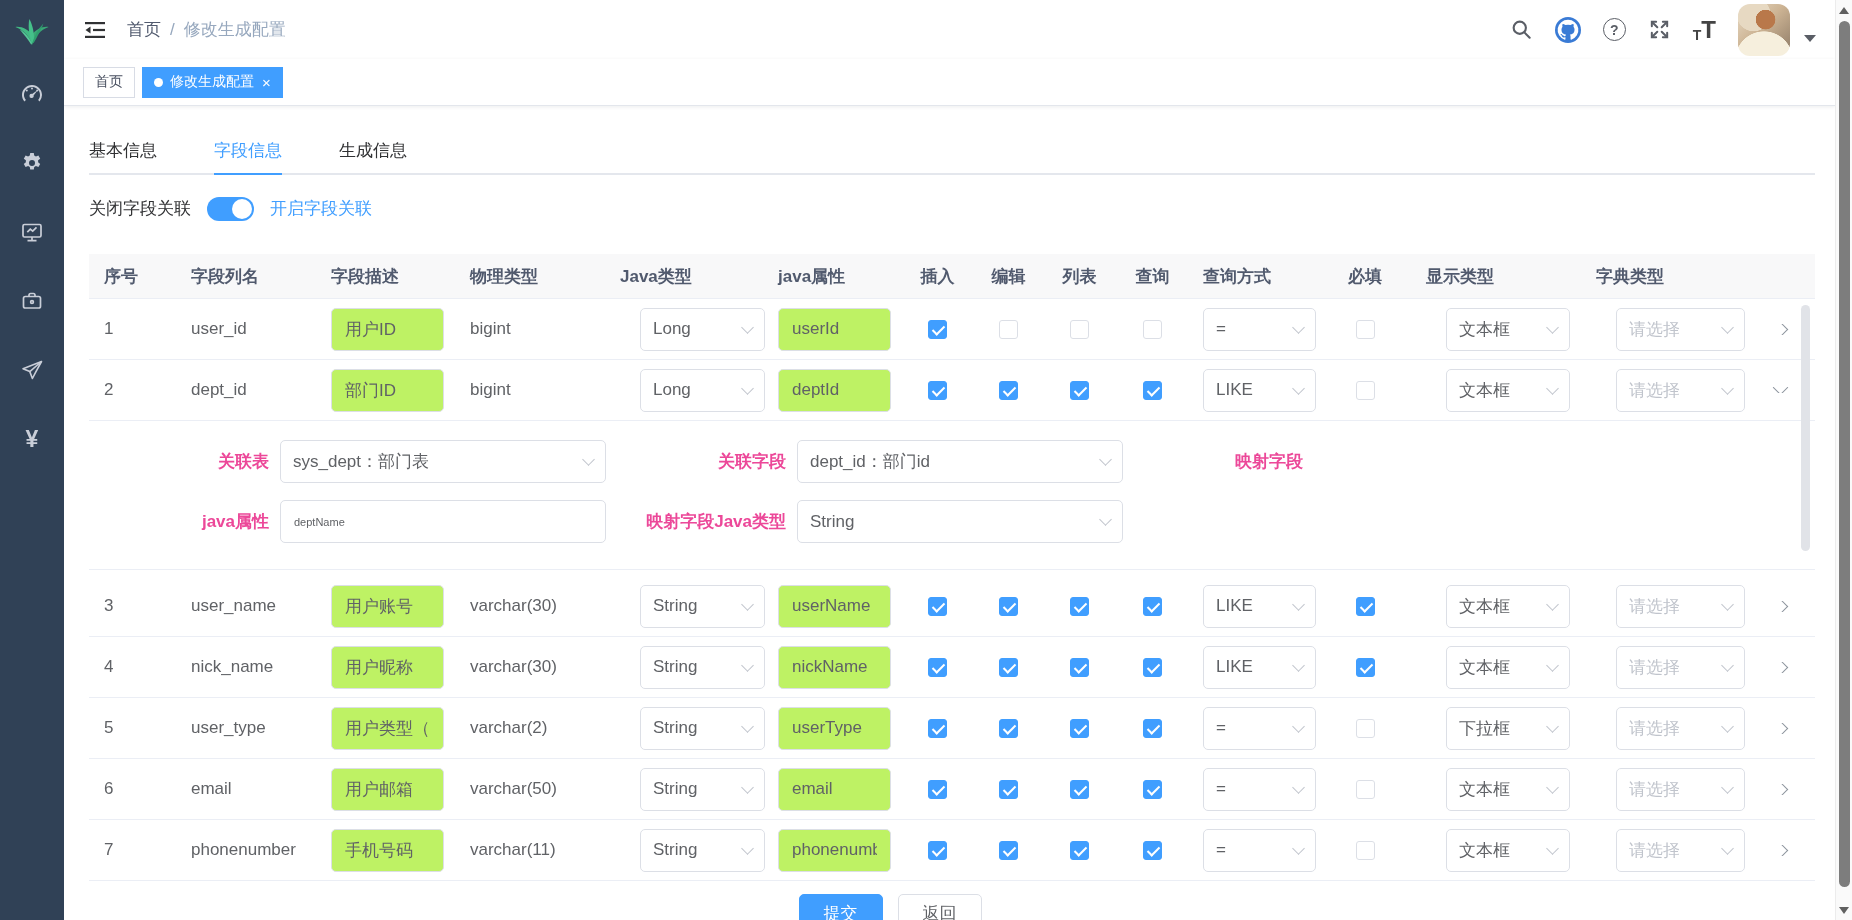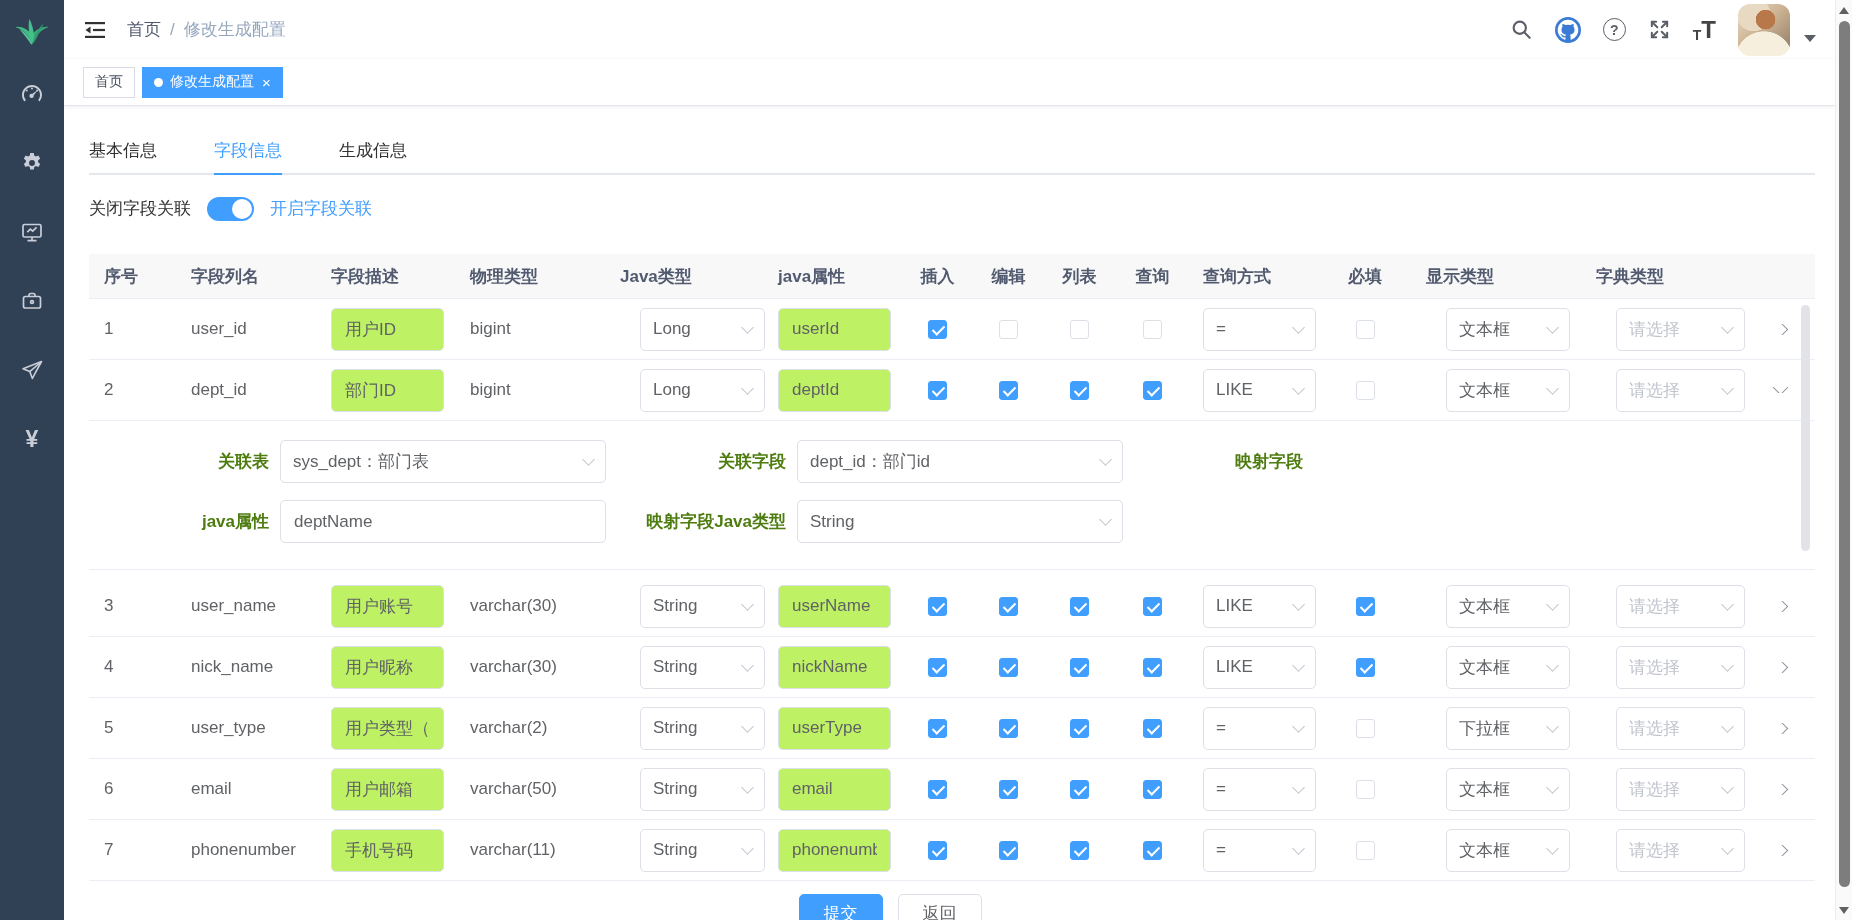--- a/index.html
+++ b/index.html
@@ -97,24 +97,24 @@
     border-right:2px solid #fff; border-bottom:2px solid #fff; transform:rotate(45deg); }
 
   .exp { width:11px; height:11px; border-right:1.7px solid #8c939d; border-top:1.7px solid #8c939d;
     transform:rotate(45deg); cursor:pointer; }
   .exp.down { transform:rotate(135deg); margin-top:-5px; }
 
   
   .panel { background:#fff; border-bottom:1px solid #ebeef5; padding:2px 0 26px; margin-bottom:6px; }
   .prow { display:flex; align-items:center; margin-top:17px; }
   .pgroup { display:flex; align-items:center; width:517px; flex:none; }
-  .plabel { width:191px; padding-right:11px; text-align:right; font-weight:bold; color:#4d7c0f; font-size:17px; flex:none; }
+  .plabel { width:191px; padding-right:11px; text-align:right; font-weight:bold; color:#ec4899; font-size:17px; flex:none; }
   .pctrl { width:326px; flex:none; }
   .pinp { width:326px; height:43px; border:1px solid #dcdfe6; border-radius:5px; padding:0 13px;
-    font-size:17px; color:#606266; font-family:inherit; outline:none; background:#fff; }
+    font-size:11px; color:#606266; font-family:inherit; outline:none; background:#fff; }
 
   .inner-scrollbar { position:absolute; right:5px; top:51px; width:9px; height:246px;
     border-radius:5px; background:#e1e3e8; z-index:3; cursor:pointer; }
 
   
   .footer { width:1726px; display:flex; justify-content:center; gap:15px; margin-top:13px;
     transform:translateX(-62px); padding-bottom:16px; }
   .btn { height:38px; display:inline-flex; align-items:center; padding:0 24px; border-radius:5px;
     font-size:17px; border:1px solid #dcdfe6; background:#fff; color:#606266; cursor:pointer; font-family:inherit; }
   .btn.primary { background:#409eff; border-color:#409eff; color:#fff; }

